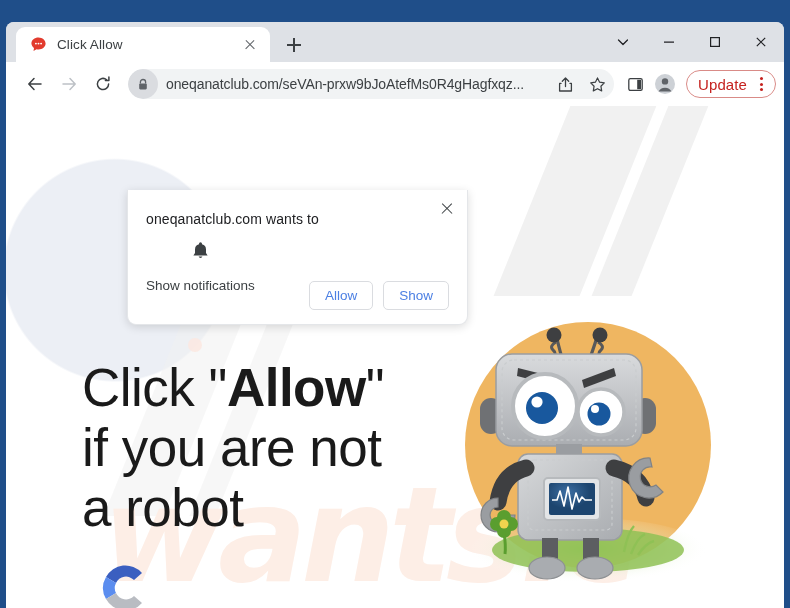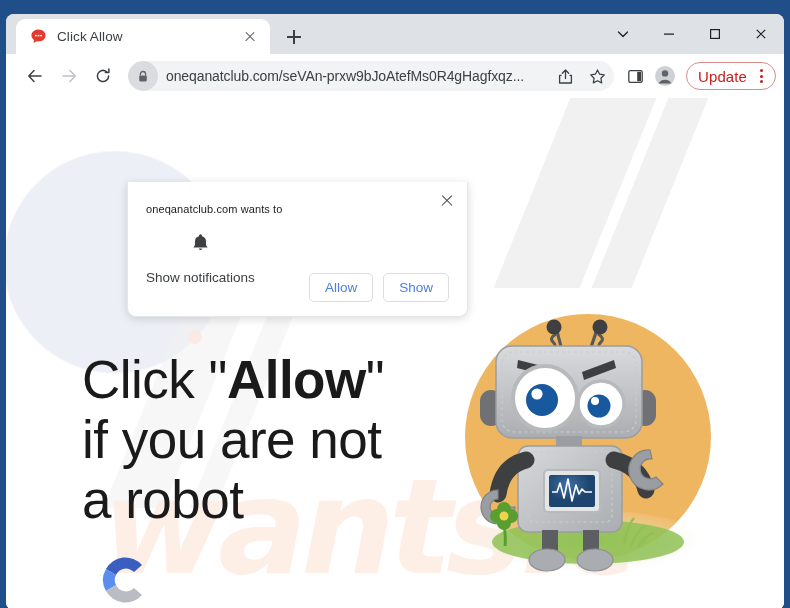--- a/index.html
+++ b/index.html
@@ -8,21 +8,21 @@
     overflow: hidden;
     font-family: "Liberation Sans", sans-serif;
     background: #1f4e89;
   }
 
   
   .window-frame {
     position: absolute; left: 0; top: 0;
     width: 790px; height: 608px;
     background: #1f4e89;
-    padding: 14px 6px 6px 6px;
+    padding: 22px 6px 6px 6px;
   }
   .window-inner {
     position: relative;
     width: 778px; height: 597px;
     background: #dee1e6;
     border-radius: 8px 8px 9px 9px;
     overflow: hidden;
   }
 
   
@@ -273,21 +273,21 @@
   .perm-close::before, .perm-close::after {
     content: ""; position: absolute;
     left: 4px; top: 10.3px;
     width: 14px; height: 1.4px;
     background: #3c4043;
   }
   .perm-close::before { transform: rotate(45deg); }
   .perm-close::after  { transform: rotate(-45deg); }
   .perm-title {
     position: absolute; left: 18px; top: 21px;
-    font-size: 11px;
+    font-size: 14px;
     color: #202124;
     letter-spacing: .1px;
   }
   .perm-row {
     position: absolute; left: 18px; top: 51px;
     display: flex; align-items: center; gap: 14px; flex-direction: column;
   }
   .perm-row-label { font-size: 13.5px; color: #3c4043; }
   .perm-actions {
     position: absolute; right: 18px; bottom: 14px;

